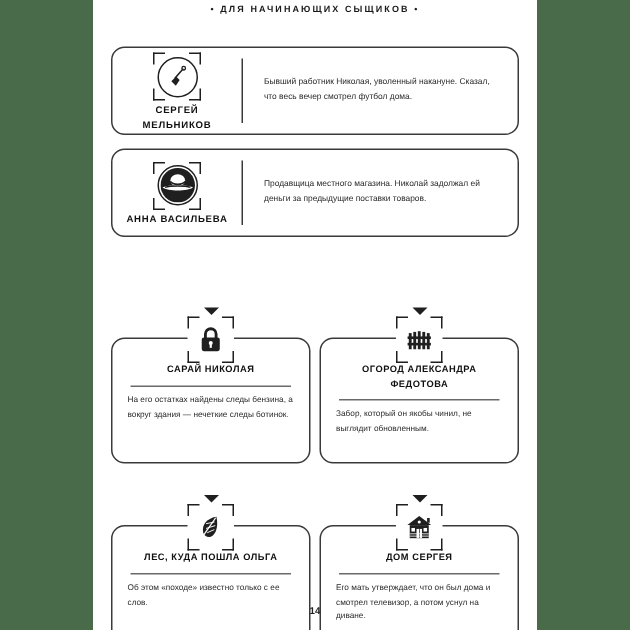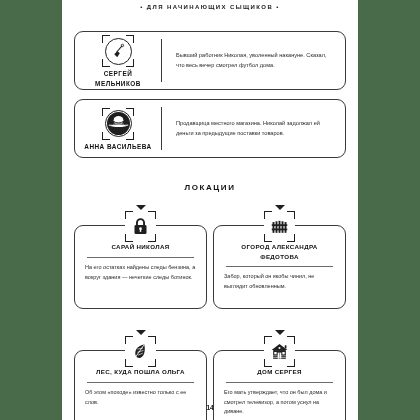--- a/index.html
+++ b/index.html
@@ -284,21 +284,20 @@
         <div class="suspect-name">АННА ВАСИЛЬЕВА</div>
       </div>
       <div class="suspect-divider"></div>
       <div class="suspect-right">
         <div class="suspect-desc">Продавщица местного магазина. Николай задолжал ей деньги за предыдущие поставки товаров.</div>
       </div>
     </div>
 
   </div>
 
-  <div class="section-title">ЛОКАЦИИ</div>
 
   <div class="locations">
 
     <div class="loc-wrap">
       <div class="loc-marker">
         <span class="loc-arrow"></span>
         <span class="loc-icon-box">
           <span class="corner c-tl"></span>
           <span class="corner c-tr"></span>
           <span class="corner c-bl"></span>

